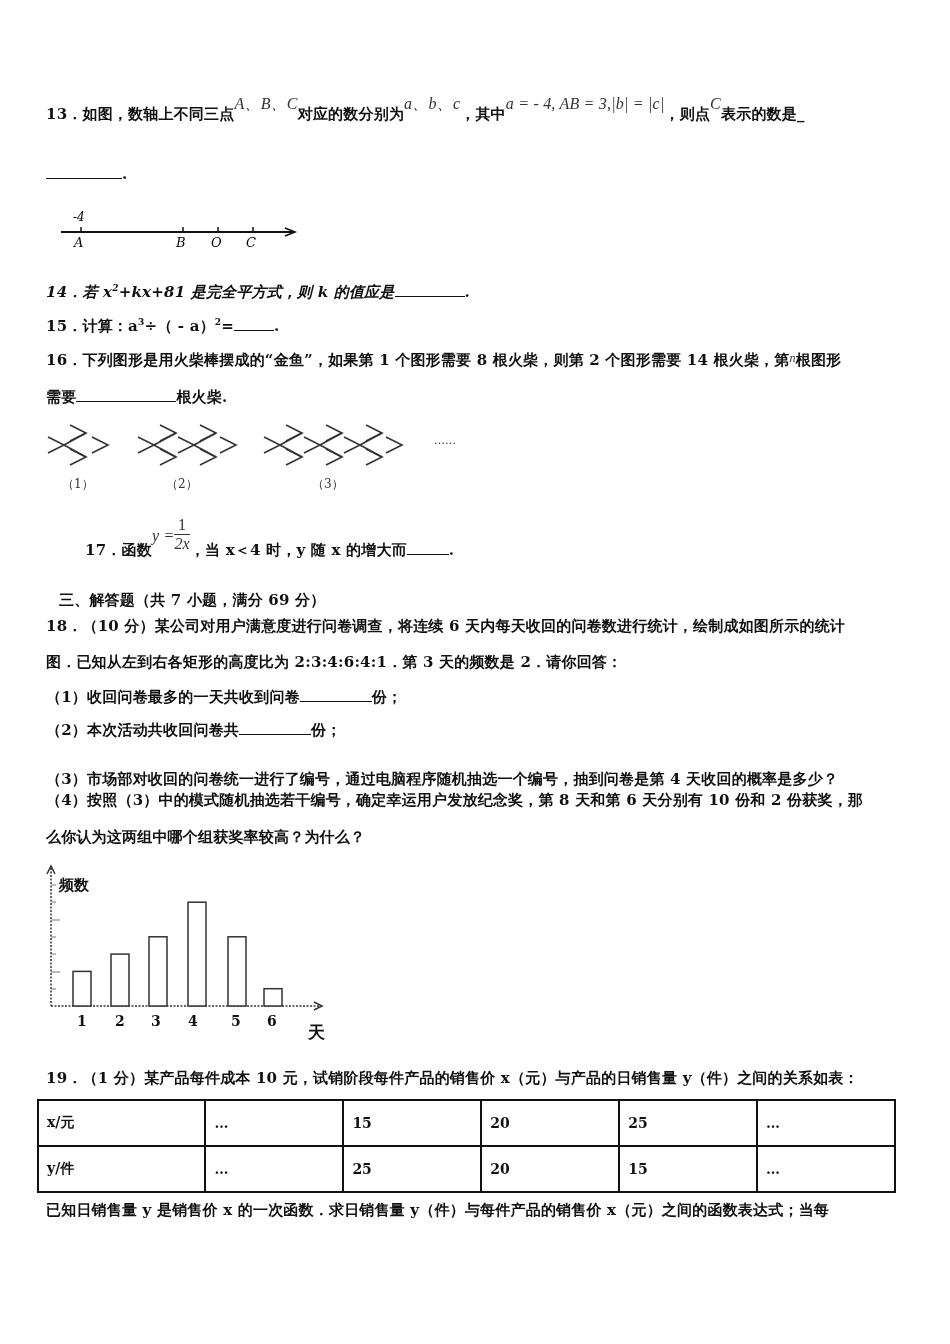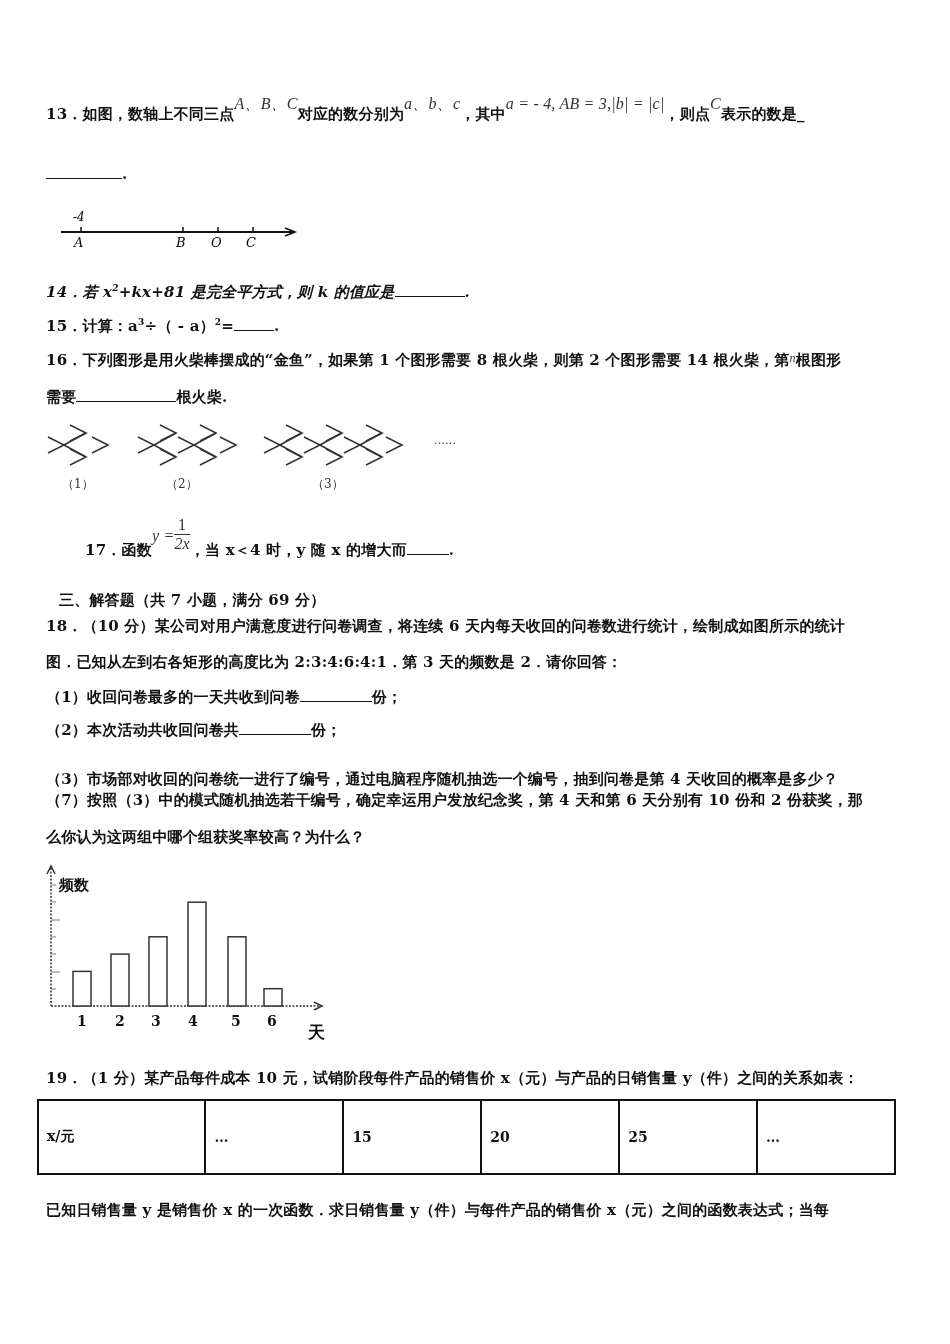--- a/index.html
+++ b/index.html
@@ -11,21 +11,21 @@
     }
     .line { position: absolute; left: 46px; white-space: nowrap; font-weight: bold; font-size: 15px; letter-spacing: 0.2px; }
     .math { font-family: "Liberation Serif", "DejaVu Serif", serif; font-style: italic; font-weight: normal; color: #333; font-size: 16px; margin-top: 20px; }
     .math.up { position: relative; top: -10px; }
     .blank { display: inline-block; border-bottom: 1.5px solid #111; vertical-align: baseline; height: 12px; }
     sup { font-size: 9px; }
     .frac { display: inline-block; vertical-align: middle; text-align: center; font-family: "Liberation Serif", serif; font-weight: normal; color: #333; font-size: 16px; position: relative; top: -4px; }
     .frac .num { display: block; border-bottom: 1px solid #333; padding: 0 2px; line-height: 18px; }
     .frac .den { display: block; line-height: 18px; font-style: italic; text-align: center; }
     table.data-table { position: absolute; left: 37px; top: 1099px; width: 859px; border-collapse: collapse; }
-    table.data-table td { border: 2px solid #111; height: 44px; padding: 14px 8px; font-weight: bold; font-size: 14px; width: 14%; }
+    table.data-table td { border: 2px solid #111; height: 44px; padding: 0 8px; font-weight: bold; font-size: 14px; width: 14%; }
     table.data-table td:first-child { width: 17%; }
     svg text { font-family: "DejaVu Serif", "Liberation Serif", serif; }
   </style>
 </head>
 <body>
 
 <div class="line" style="top:104px;">
   <span>13．如图，数轴上不同三点</span><span class="math up">A、B、C</span><span>对应的数分别为</span><span class="math up">a、b、c</span><span>，其中</span><span class="math up">a = - 4, AB = 3,|b| = |c|</span><span>，则点</span><span class="math up">C</span><span>表示的数是_</span>
 </div>
 <div class="line" style="top:165px;">
@@ -120,21 +120,21 @@
 
 <div class="line" style="top:617px;">18．（10 分）某公司对用户满意度进行问卷调查，将连续 6 天内每天收回的问卷数进行统计，绘制成如图所示的统计</div>
 <div class="line" style="top:653px;">图．已知从左到右各矩形的高度比为 2:3:4:6:4:1．第 3 天的频数是 2．请你回答：</div>
 <div class="line" style="top:688px;">
   <span>（1）收回问卷最多的一天共收到问卷</span><span class="blank" style="width:72px;"></span><span>份；</span>
 </div>
 <div class="line" style="top:721px;">
   <span>（2）本次活动共收回问卷共</span><span class="blank" style="width:72px;"></span><span>份；</span>
 </div>
 <div class="line" style="top:770px;">（3）市场部对收回的问卷统一进行了编号，通过电脑程序随机抽选一个编号，抽到问卷是第 4 天收回的概率是多少？</div>
-<div class="line" style="top:791px;">（7）按照（3）中的模式随机抽选若干编号，确定幸运用户发放纪念奖，第 4 天和第 6 天分别有 10 份和 2 份获奖，那</div>
+<div class="line" style="top:791px;">（4）按照（3）中的模式随机抽选若干编号，确定幸运用户发放纪念奖，第 8 天和第 6 天分别有 10 份和 2 份获奖，那</div>
 <div class="line" style="top:828px;">么你认为这两组中哪个组获奖率较高？为什么？</div>
 
 <svg style="position:absolute; left:40px; top:862px;" width="300" height="180">
 
   <line x1="11" y1="6" x2="11" y2="144" stroke="#333" stroke-width="1.5" stroke-dasharray="2,1.5"></line>
   <polyline points="7,12 11,4 15,12" fill="none" stroke="#333" stroke-width="1.5"></polyline>
 
   <line x1="11" y1="144" x2="280" y2="144" stroke="#333" stroke-width="1.5" stroke-dasharray="2,1.5"></line>
   <polyline points="274,140 282,144 274,148" fill="none" stroke="#333" stroke-width="1.5"></polyline>
 
@@ -173,16 +173,24 @@
 <table class="data-table">
   <tbody>
       <tr>
     <td>x/元</td>
     <td>…</td>
     <td>15</td>
     <td>20</td>
     <td>25</td>
     <td>…</td>
   </tr>
+  <tr>
+    <td>y/件</td>
+    <td>…</td>
+    <td>25</td>
+    <td>20</td>
+    <td>15</td>
+    <td>…</td>
+  </tr>
 </tbody>
   </table>
 
 <div class="line" style="top:1201px;">已知日销售量 y 是销售价 x 的一次函数．求日销售量 y（件）与每件产品的销售价 x（元）之间的函数表达式；当每</div>
 
 </body></html>

